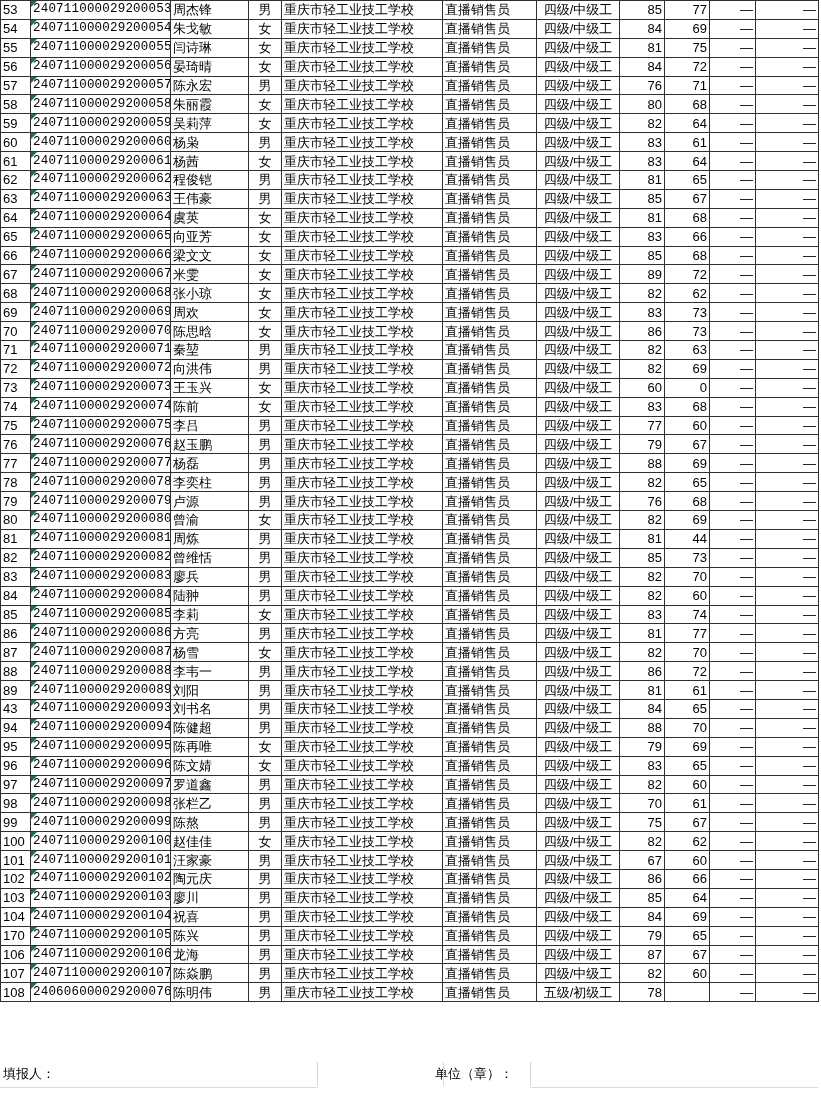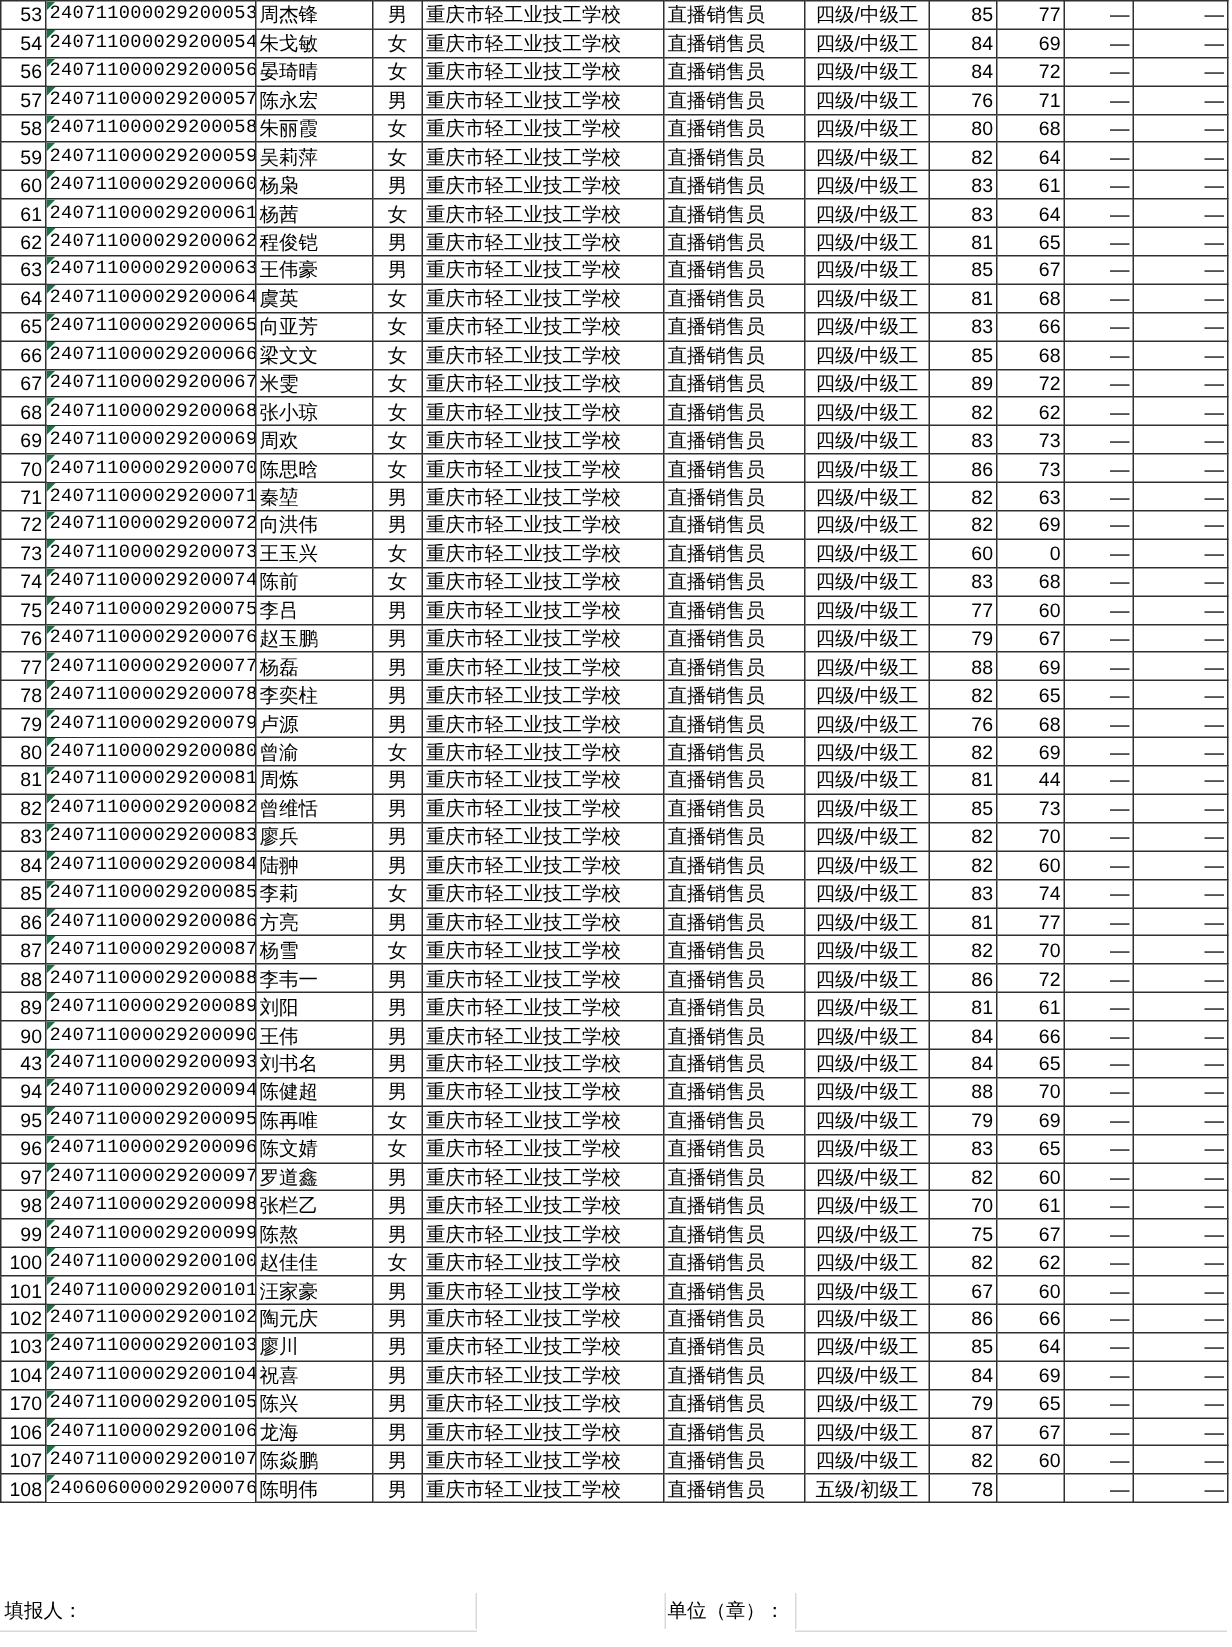--- a/index.html
+++ b/index.html
@@ -12,33 +12,33 @@
   table.grid{
     position:absolute;left:0;top:0;width:818px;
     border-collapse:collapse;table-layout:fixed;
   }
   table.grid td{
     border:1px solid #303030;
     height:17.9px;line-height:17px;
     padding:0 2px;overflow:hidden;white-space:nowrap;
     background:#fff;
   }
-  td.c-num{text-align:right;}
+  td.c-num{text-align:left;}
   td.c-id{position:relative;padding-left:8px;font-size:12.5px;letter-spacing:0.2px;font-family:Liberation Mono, monospace;}
   td.c-text{text-align:left;padding-left:3px;}
   td.c-center{text-align:center;}
   td.c-right{text-align:right;padding-right:5px;}
   .tri{
     position:absolute;left:0;top:0;width:0;height:0;
     border-top:6px solid #1e7145;border-right:6px solid transparent;
   }
   .footer-band{position:absolute;left:0;top:1062px;width:818px;height:24px;line-height:24px;}
   .footer-label{position:absolute;top:0;white-space:nowrap;}
   .lbl-preparer{left:3px;}
-  .lbl-unit{left:445px;}
+  .lbl-unit{left:435px;}
   .vline{position:absolute;width:1px;height:24px;background:#d9d9d9;top:1062px;}
   .hline{position:absolute;height:1px;background:#d9d9d9;top:1087px;}
 </style>
 </head>
 <body>
 
 <div class="sheet">
 
   <table class="grid">
     <colgroup>
@@ -75,20 +75,33 @@
           <td class="c-center">女</td>
           <td class="c-text">重庆市轻工业技工学校</td>
           <td class="c-text">直播销售员</td>
           <td class="c-center">四级/中级工</td>
           <td class="c-right">84</td>
           <td class="c-right">69</td>
           <td class="c-right">—</td>
           <td class="c-right">—</td>
         </tr>
         <tr>
+          <td class="c-num">55</td>
+          <td class="c-id"><span class="tri"></span><span>240711000029200055</span></td>
+          <td class="c-text">闫诗琳</td>
+          <td class="c-center">女</td>
+          <td class="c-text">重庆市轻工业技工学校</td>
+          <td class="c-text">直播销售员</td>
+          <td class="c-center">四级/中级工</td>
+          <td class="c-right">81</td>
+          <td class="c-right">75</td>
+          <td class="c-right">—</td>
+          <td class="c-right">—</td>
+        </tr>
+        <tr>
           <td class="c-num">56</td>
           <td class="c-id"><span class="tri"></span><span>240711000029200056</span></td>
           <td class="c-text">晏琦晴</td>
           <td class="c-center">女</td>
           <td class="c-text">重庆市轻工业技工学校</td>
           <td class="c-text">直播销售员</td>
           <td class="c-center">四级/中级工</td>
           <td class="c-right">84</td>
           <td class="c-right">72</td>
           <td class="c-right">—</td>
@@ -513,33 +526,20 @@
         <tr>
           <td class="c-num">89</td>
           <td class="c-id"><span class="tri"></span><span>240711000029200089</span></td>
           <td class="c-text">刘阳</td>
           <td class="c-center">男</td>
           <td class="c-text">重庆市轻工业技工学校</td>
           <td class="c-text">直播销售员</td>
           <td class="c-center">四级/中级工</td>
           <td class="c-right">81</td>
           <td class="c-right">61</td>
-          <td class="c-right">—</td>
-          <td class="c-right">—</td>
-        </tr>
-        <tr>
-          <td class="c-num">90</td>
-          <td class="c-id"><span class="tri"></span><span>240711000029200090</span></td>
-          <td class="c-text">王伟</td>
-          <td class="c-center">男</td>
-          <td class="c-text">重庆市轻工业技工学校</td>
-          <td class="c-text">直播销售员</td>
-          <td class="c-center">四级/中级工</td>
-          <td class="c-right">84</td>
-          <td class="c-right">66</td>
           <td class="c-right">—</td>
           <td class="c-right">—</td>
         </tr>
         <tr>
           <td class="c-num">43</td>
           <td class="c-id"><span class="tri"></span><span>240711000029200093</span></td>
           <td class="c-text">刘书名</td>
           <td class="c-center">男</td>
           <td class="c-text">重庆市轻工业技工学校</td>
           <td class="c-text">直播销售员</td>

